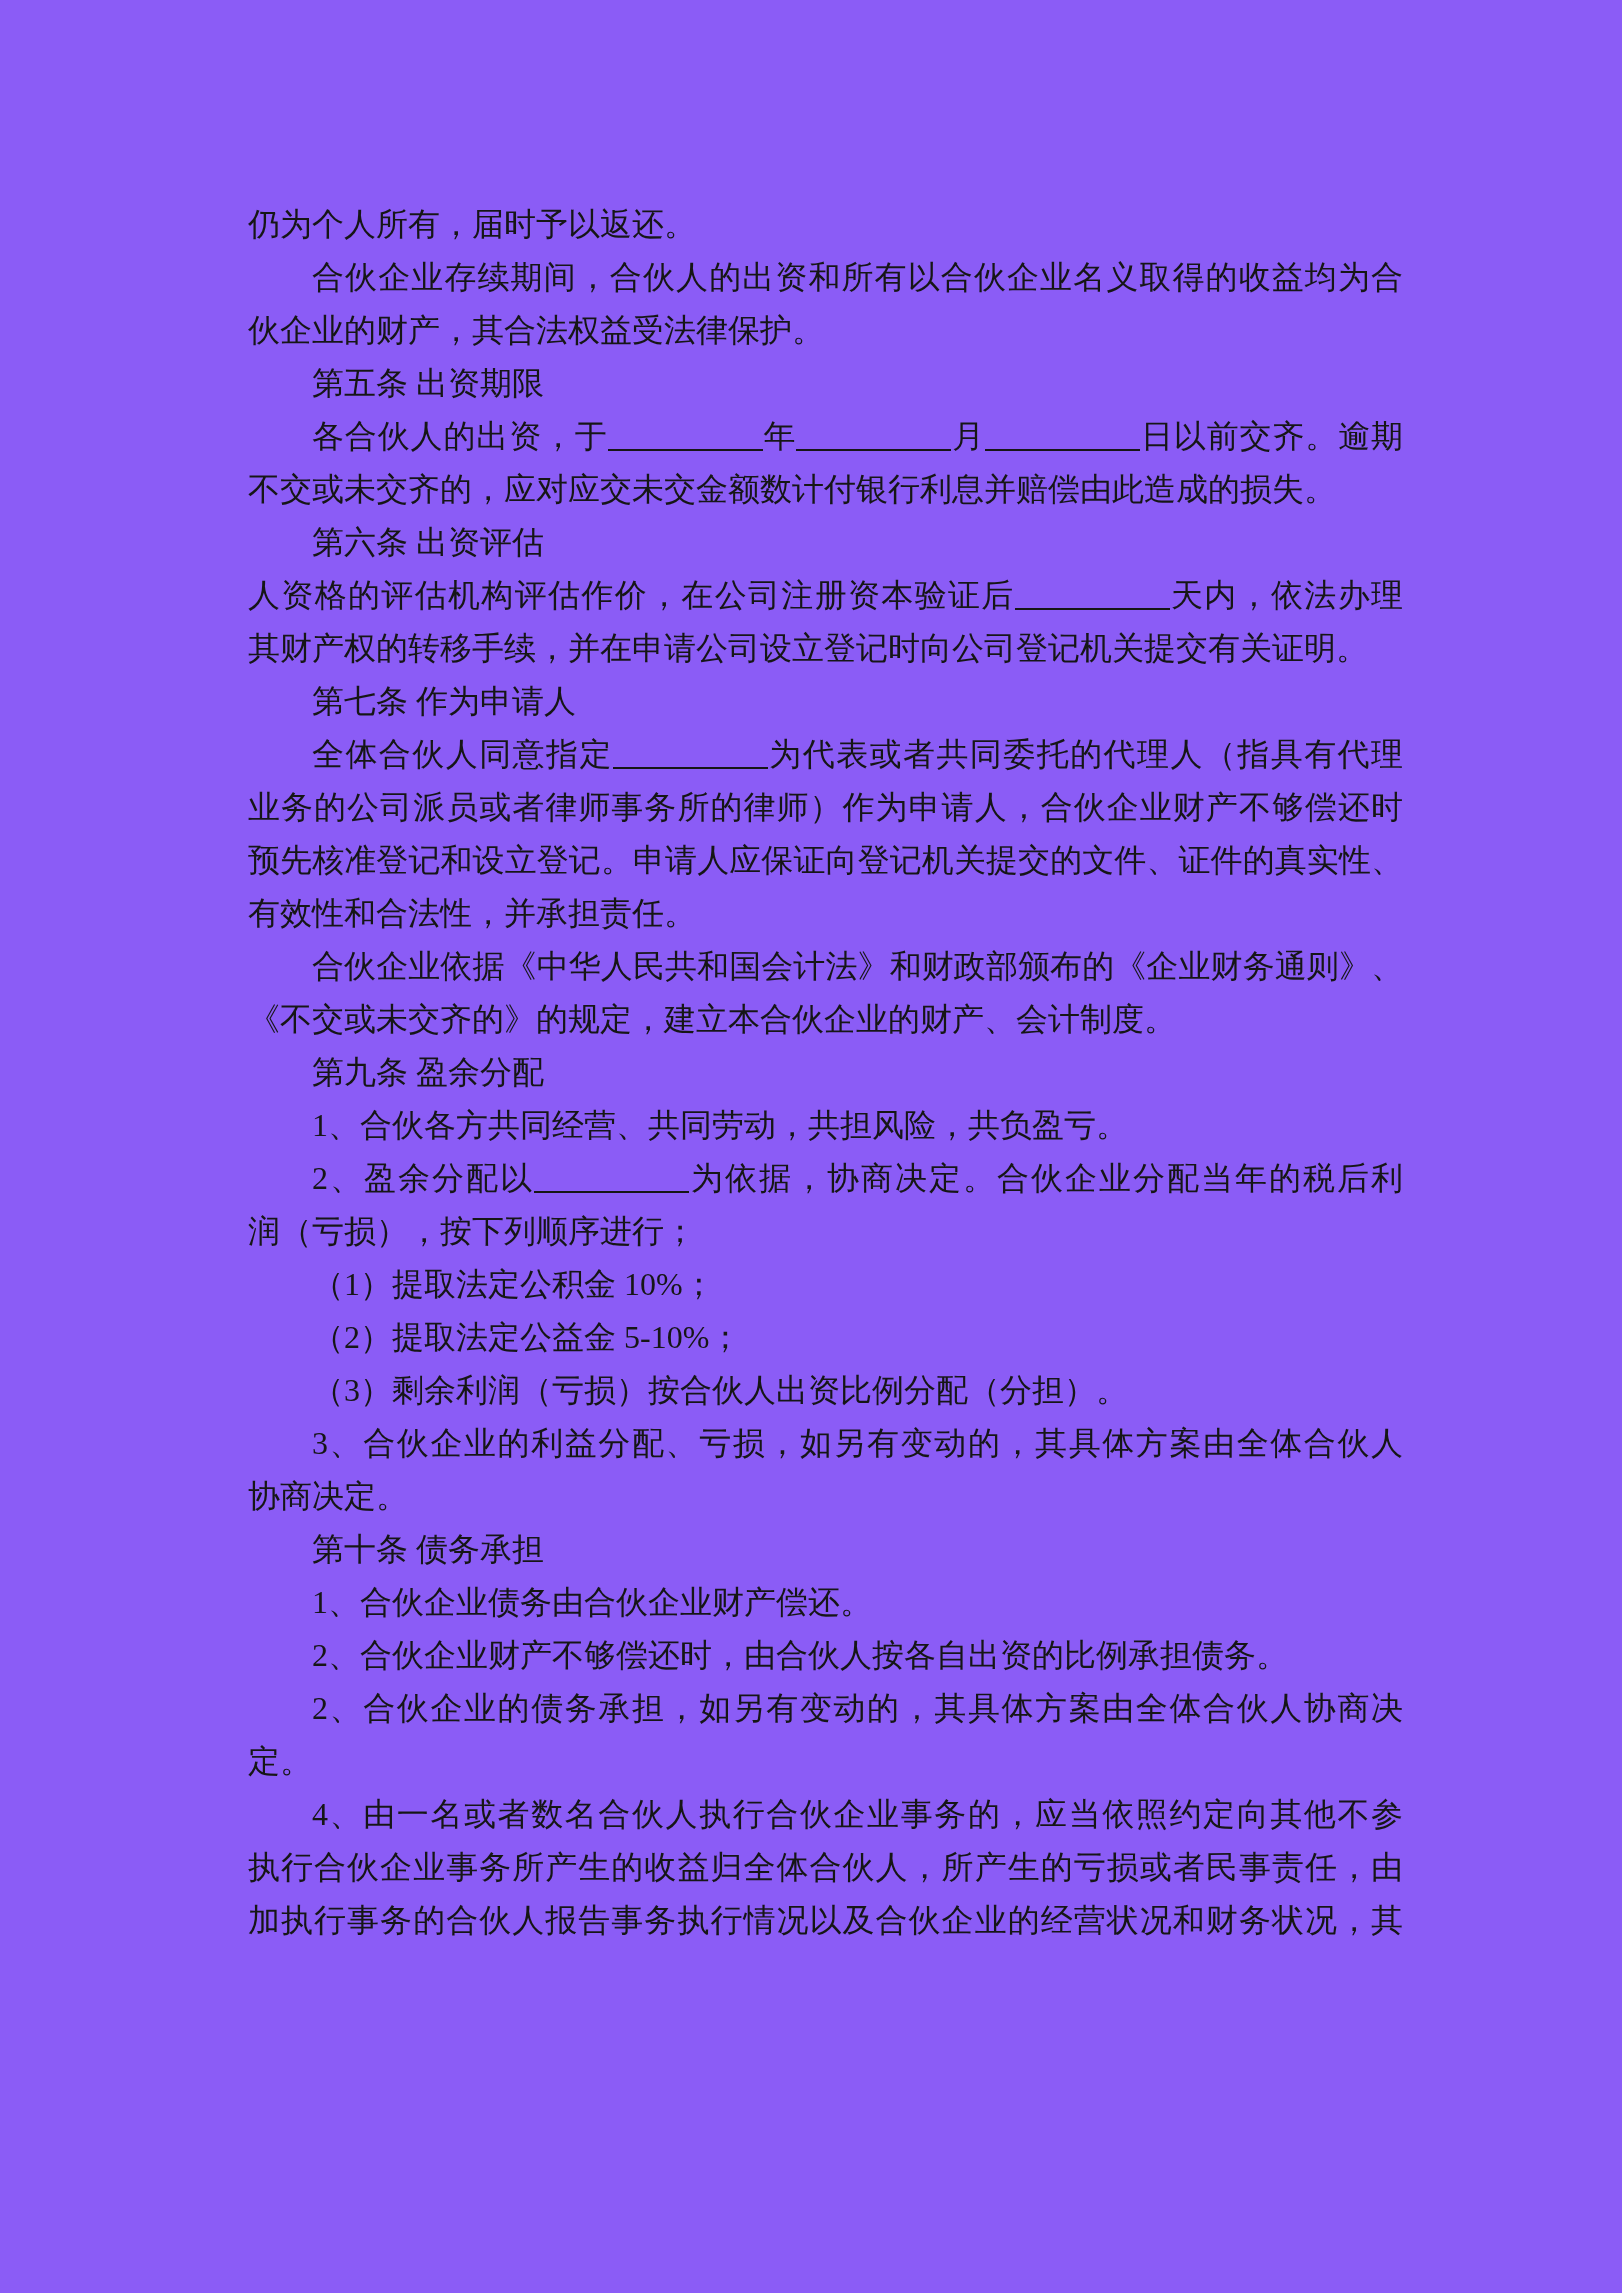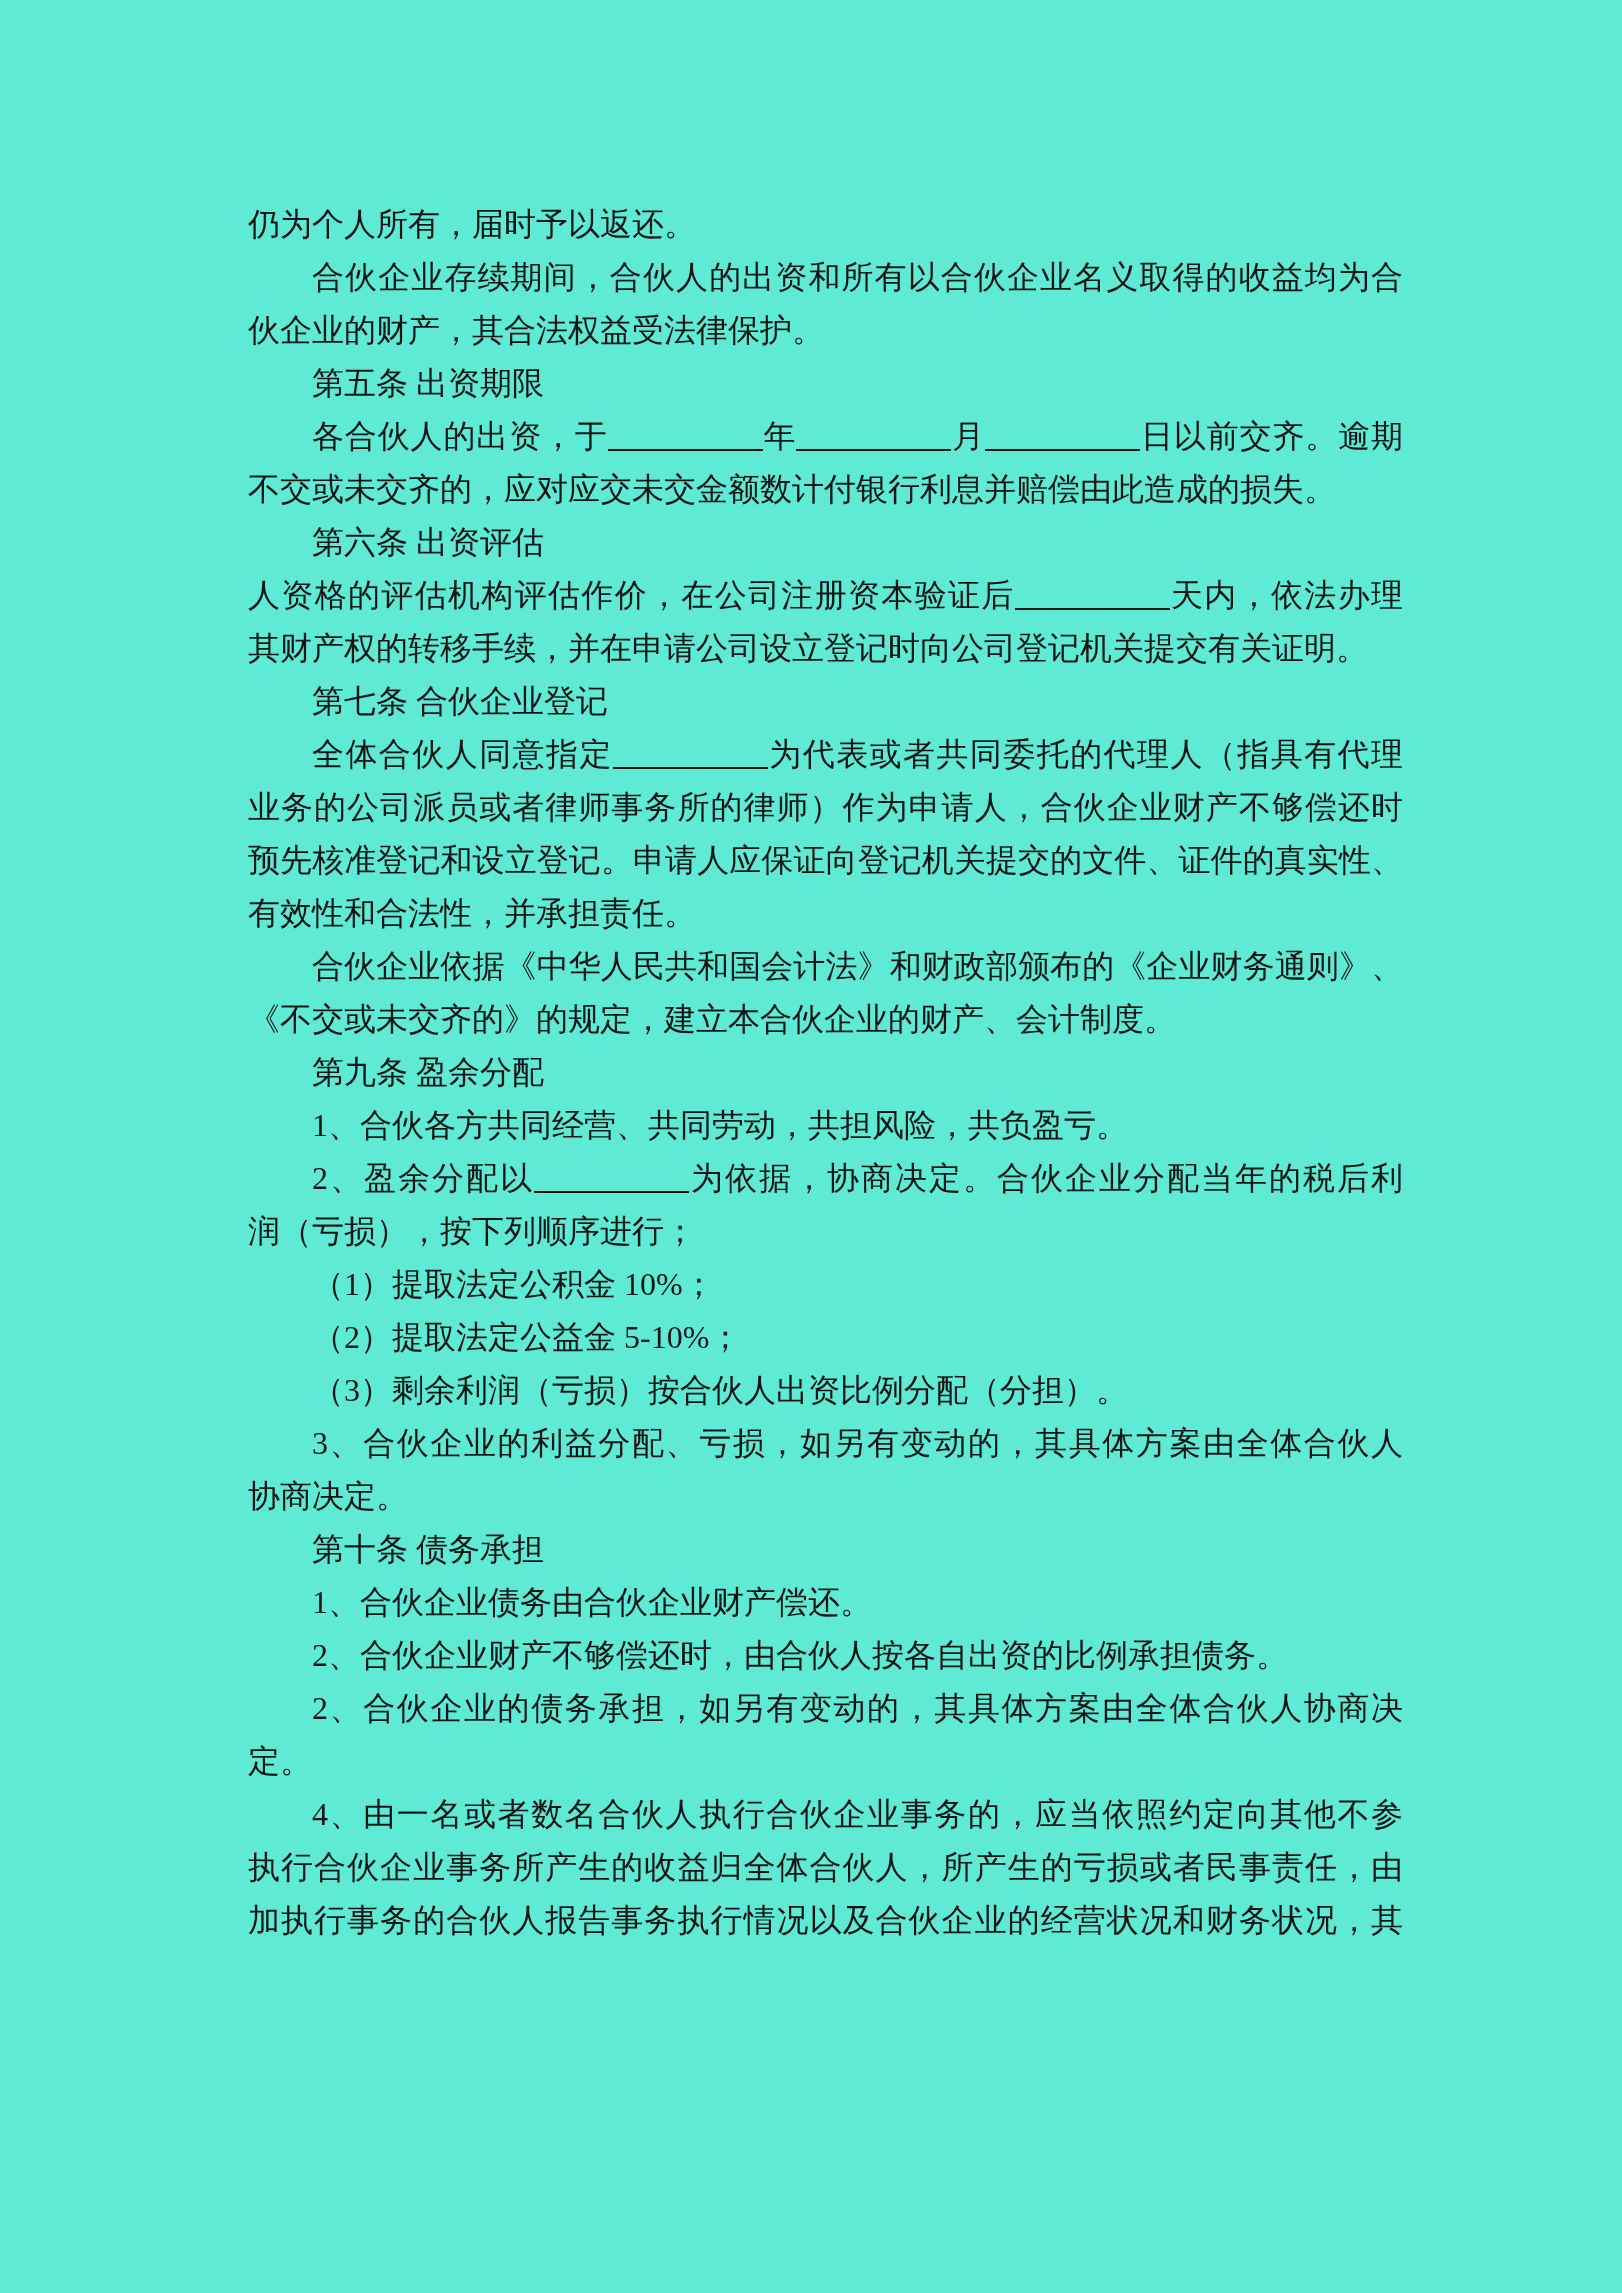--- a/index.html
+++ b/index.html
@@ -4,21 +4,21 @@
 <style>
   html, body {
     margin: 0;
     padding: 0;
     background: #ffffff;
   }
   .page {
     position: relative;
     width: 1623px;
     height: 2294px;
-    background: #5eead4;
+    background: #8b5cf6;
     overflow: hidden;
     font-family: "Liberation Serif", "DejaVu Serif", serif;
   }
   .doc {
     position: absolute;
     left: 248px;
     top: 198px;
     width: 1155px;
     font-size: 32px;
     line-height: 53px;
@@ -54,21 +54,21 @@
   <div class="doc">
       <div class="line"><span class="run">仍为个人所有，届时予以返还。</span></div>
       <div class="line indent justify"><span class="run">合伙企业存续期间，合伙人的出资和所有以合伙企业名义取得的收益均为合</span></div>
       <div class="line"><span class="run">伙企业的财产，其合法权益受法律保护。</span></div>
       <div class="line indent"><span class="run">第五条 出资期限</span></div>
       <div class="line indent justify"><span class="run">各合伙人的出资，于</span><span class="blank"></span><span class="run">年</span><span class="blank"></span><span class="run">月</span><span class="blank"></span><span class="run">日以前交齐。逾期</span></div>
       <div class="line"><span class="run">不交或未交齐的，应对应交未交金额数计付银行利息并赔偿由此造成的损失。</span></div>
       <div class="line indent"><span class="run">第六条 出资评估</span></div>
       <div class="line justify"><span class="run">人资格的评估机构评估作价，在公司注册资本验证后</span><span class="blank"></span><span class="run">天内，依法办理</span></div>
       <div class="line"><span class="run">其财产权的转移手续，并在申请公司设立登记时向公司登记机关提交有关证明。</span></div>
-      <div class="line indent"><span class="run">第七条 合伙企业登记</span></div>
+      <div class="line indent"><span class="run">第七条 作为申请人</span></div>
       <div class="line indent justify"><span class="run">全体合伙人同意指定</span><span class="blank"></span><span class="run">为代表或者共同委托的代理人（指具有代理</span></div>
       <div class="line justify"><span class="run">业务的公司派员或者律师事务所的律师）作为申请人，合伙企业财产不够偿还时</span></div>
       <div class="line justify"><span class="run">预先核准登记和设立登记。申请人应保证向登记机关提交的文件、证件的真实性、</span></div>
       <div class="line"><span class="run">有效性和合法性，并承担责任。</span></div>
       <div class="line indent justify"><span class="run">合伙企业依据《中华人民共和国会计法》和财政部颁布的《企业财务通则》、</span></div>
       <div class="line"><span class="run">《不交或未交齐的》的规定，建立本合伙企业的财产、会计制度。</span></div>
       <div class="line indent"><span class="run">第九条 盈余分配</span></div>
       <div class="line indent"><span class="run">1、合伙各方共同经营、共同劳动，共担风险，共负盈亏。</span></div>
       <div class="line indent justify"><span class="run">2、盈余分配以</span><span class="blank"></span><span class="run">为依据，协商决定。合伙企业分配当年的税后利</span></div>
       <div class="line"><span class="run">润（亏损），按下列顺序进行；</span></div>

